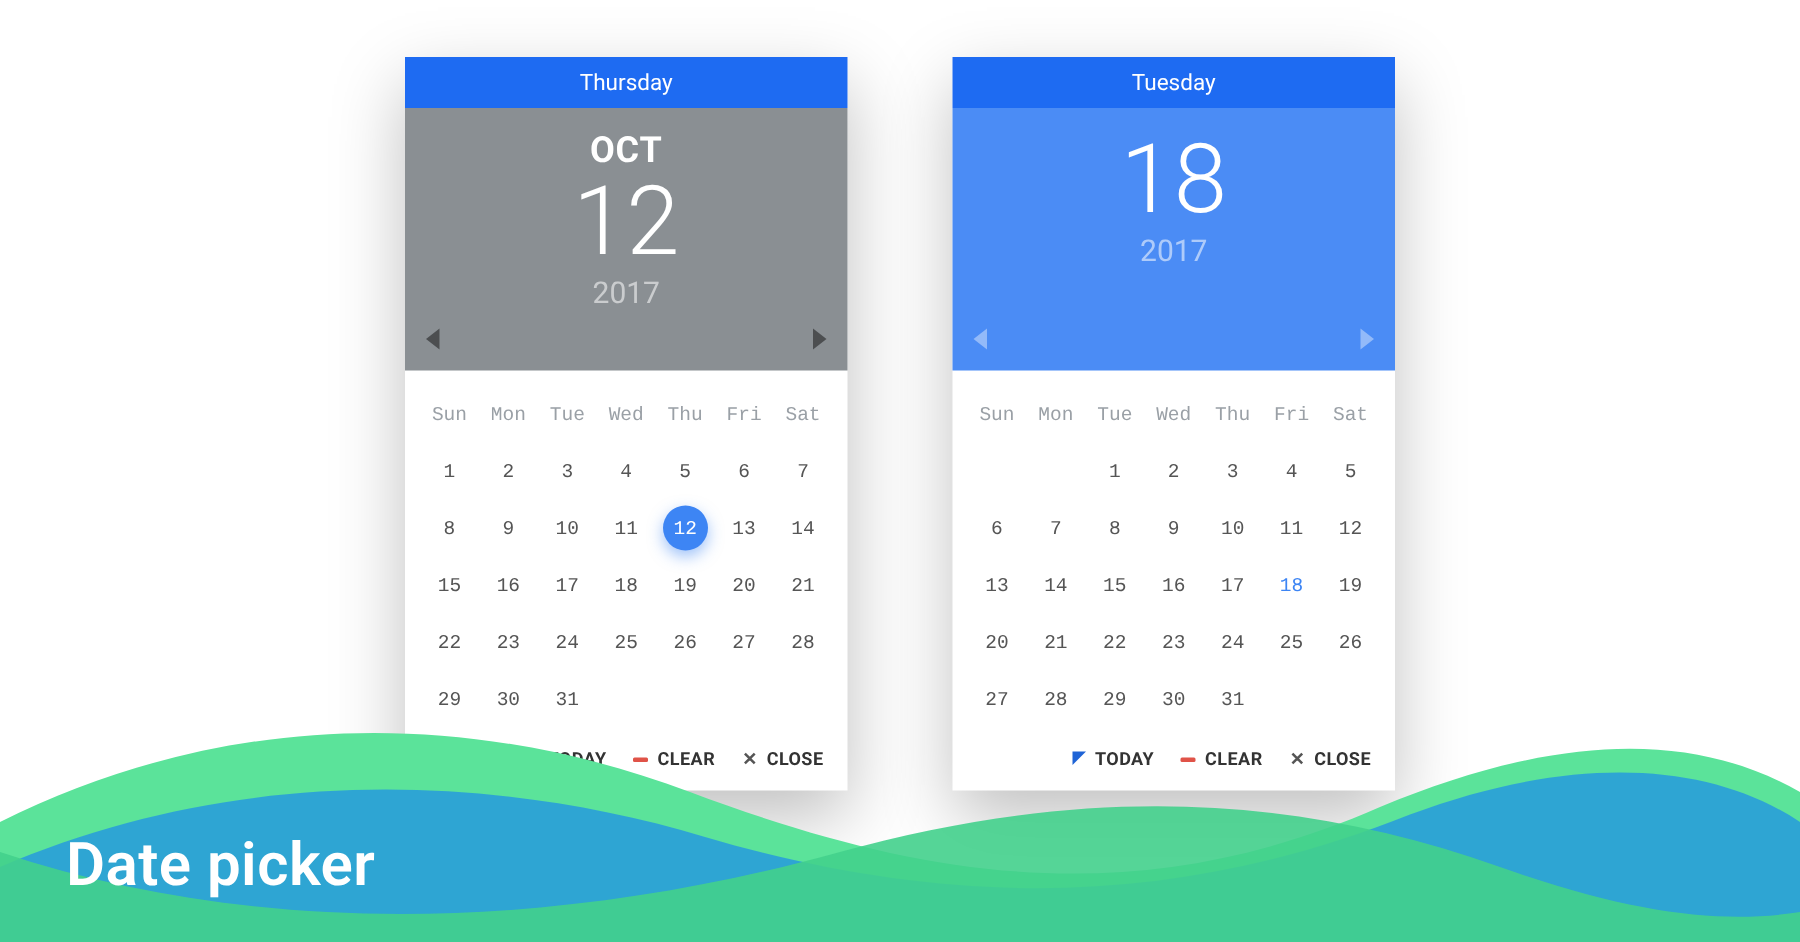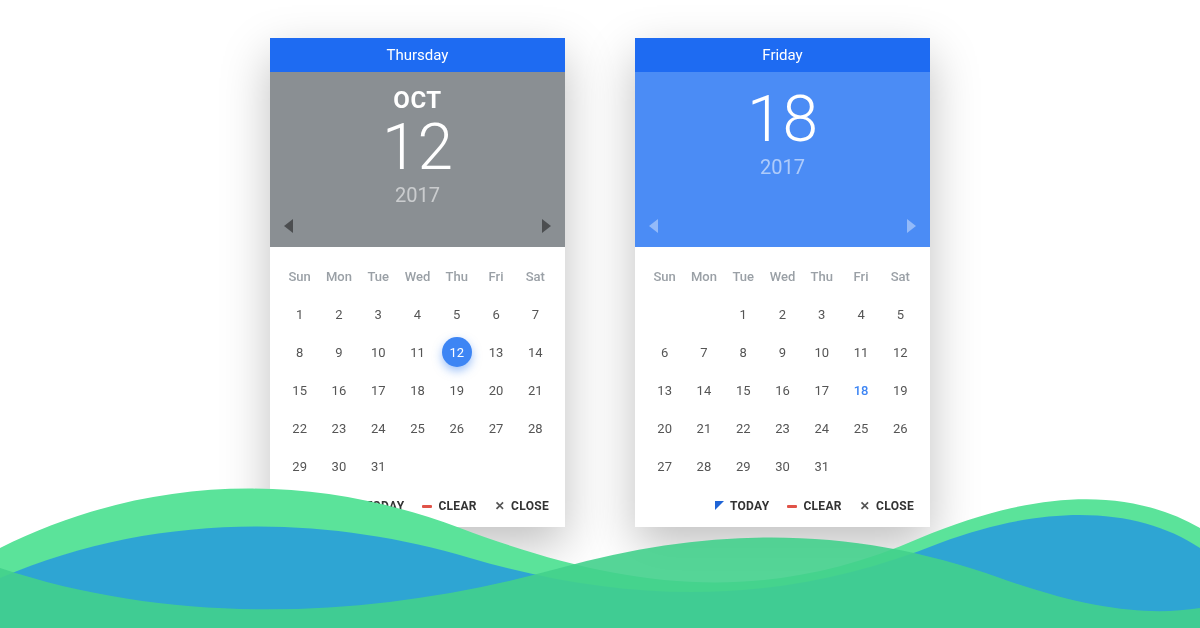--- a/index.html
+++ b/index.html
@@ -15,21 +15,21 @@
   .p-head-main { height: 175px; position: relative; color: #fff; text-align: center; padding-top: 14px; }
   .p-head-month { font-size: 24px; letter-spacing: .5px; font-weight: 700; }
   .p-head-day { font-size: 64px; font-weight: 300; line-height: 1.05; margin-top: 0; }
   .p-head-year { font-size: 20px; opacity: .55; margin-top: 2px; }
   .nav-tri { position: absolute; bottom: 14px; width: 0; height: 0; border-top: 7px solid transparent; border-bottom: 7px solid transparent; cursor: pointer; }
   .nav-prev { left: 14px; border-right: 9px solid rgba(0,0,0,.45); }
   .nav-next { right: 14px; border-left: 9px solid rgba(0,0,0,.45); }
   .picker.variant-b .nav-prev { border-right-color: rgba(255,255,255,.4); }
   .picker.variant-b .nav-next { border-left-color: rgba(255,255,255,.4); }
 
-  .grid { padding: 10px 10px 2px; }
+  .grid { padding: 10px 10px 2px; font-family: Liberation Mono, monospace; }
   .row { display: flex; }
   .cell { flex: 1; height: 38px; display: flex; align-items: center; justify-content: center; font-size: 13px; color: #555; position: relative; cursor: pointer; }
   .row.hdr .cell { color: #9aa0a6; font-weight: 500; cursor: default; }
   .cell.empty { cursor: default; }
   .cell.sel span { display: inline-flex; width: 30px; height: 30px; border-radius: 50%; background: #3d85f4; color: #fff; align-items: center; justify-content: center; box-shadow: 0 4px 10px rgba(61,133,244,.5); }
   .cell.hi { color: #3d85f4; font-weight: 500; }
 
   .footer { display: flex; justify-content: flex-end; gap: 18px; padding: 12px 16px 14px; }
   .fbtn { display: flex; align-items: center; gap: 6px; font-size: 12px; font-weight: 700; color: #333; cursor: pointer; letter-spacing: .3px; }
   .fbtn .glyph { display: inline-block; }
@@ -191,21 +191,21 @@
             <span>CLEAR</span>
           </div>
         <div class="fbtn">
             <span class="glyph close">✕</span>
             <span>CLOSE</span>
           </div>
       </div>
     </div>
 
     <div class="picker variant-b">
-      <div class="p-head-weekday">Friday</div>
+      <div class="p-head-weekday">Tuesday</div>
       <div class="p-head-main">
         <div class="p-head-day">18</div>
         <div class="p-head-year">2017</div>
         <div class="nav-tri nav-prev"></div>
         <div class="nav-tri nav-next"></div>
       </div>
       <div class="grid">
           <div class="row hdr">
             <div class="cell">Sun</div>
             <div class="cell">Mon</div>
@@ -342,13 +342,14 @@
   </div>
 
   <div class="waves">
     <svg viewBox="0 0 1200 210" preserveAspectRatio="none">
       <path d="M0,130 C140,60 300,50 460,110 C620,170 760,190 920,120 C1040,70 1130,70 1200,110 L1200,210 L0,210 Z" fill="#5be39a"></path>
       <path d="M0,160 C150,95 320,95 470,140 C640,190 790,185 940,125 C1050,84 1140,90 1200,130 L1200,210 L0,210 Z" fill="#2aa0d8" opacity=".92"></path>
       <path d="M0,150 C180,210 380,200 560,150 C720,106 860,110 1000,160 C1090,192 1150,198 1200,190 L1200,210 L0,210 Z" fill="#43d08c" opacity=".9"></path>
     </svg>
   </div>
 
+  <div class="page-title">Date picker</div>
 </div>
 
 </body></html>

